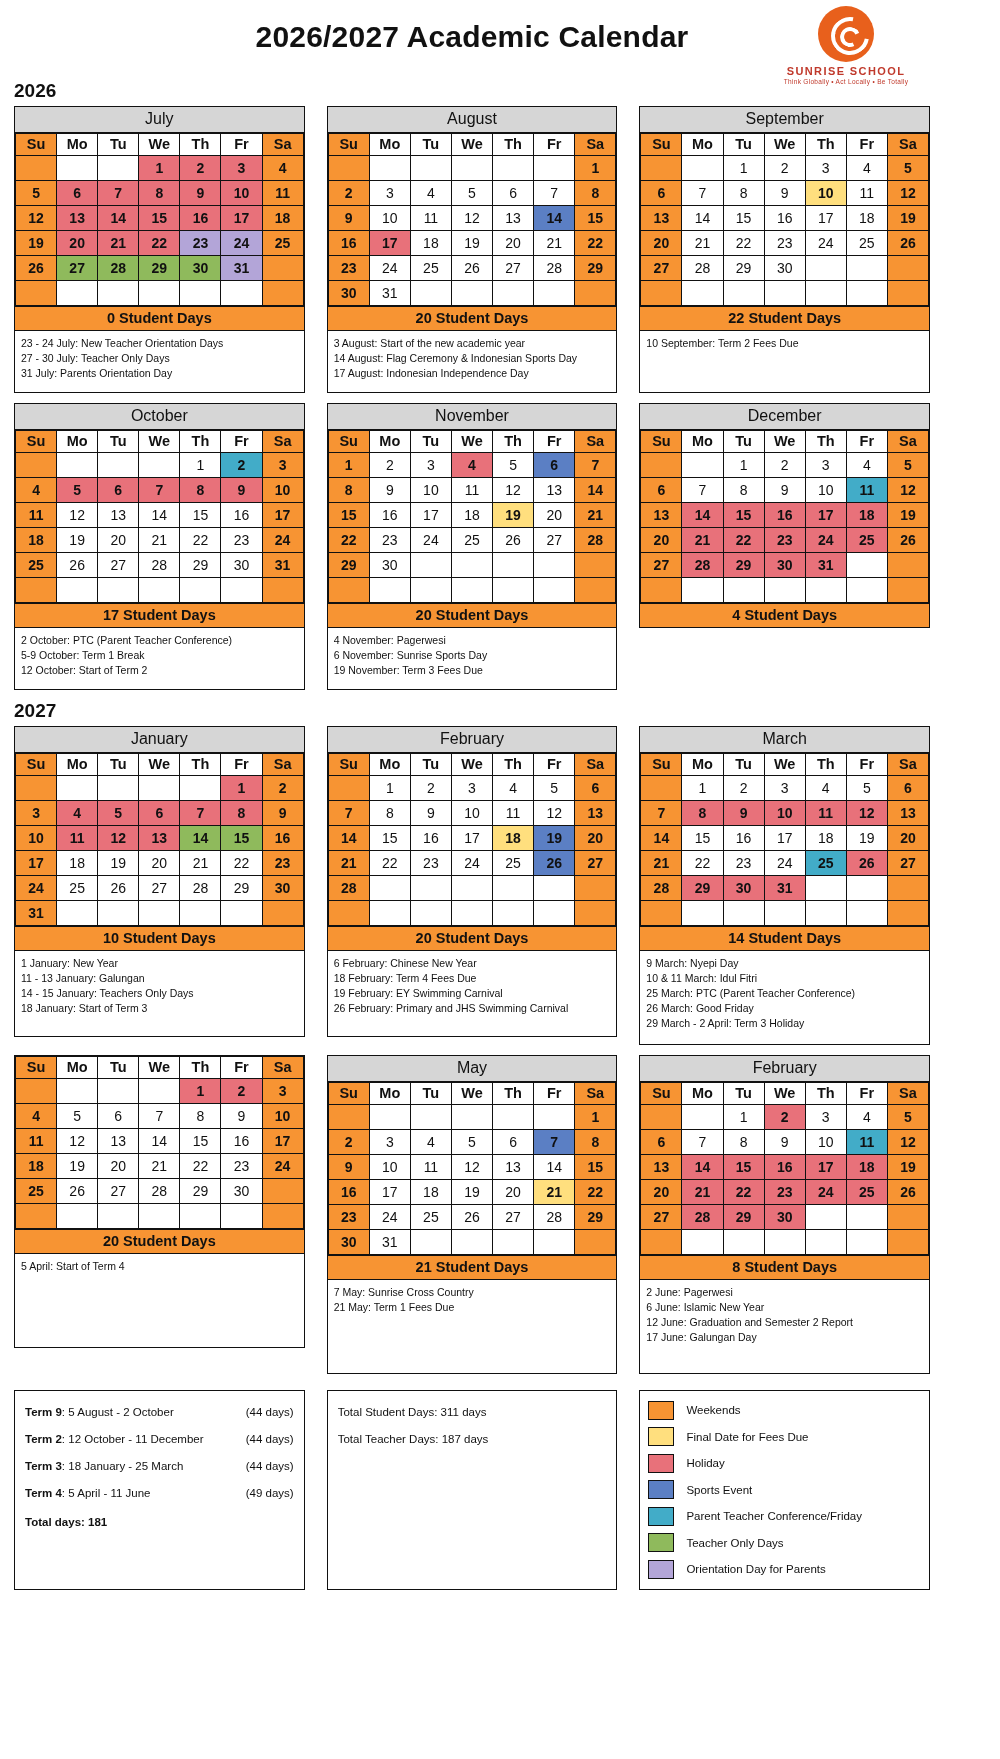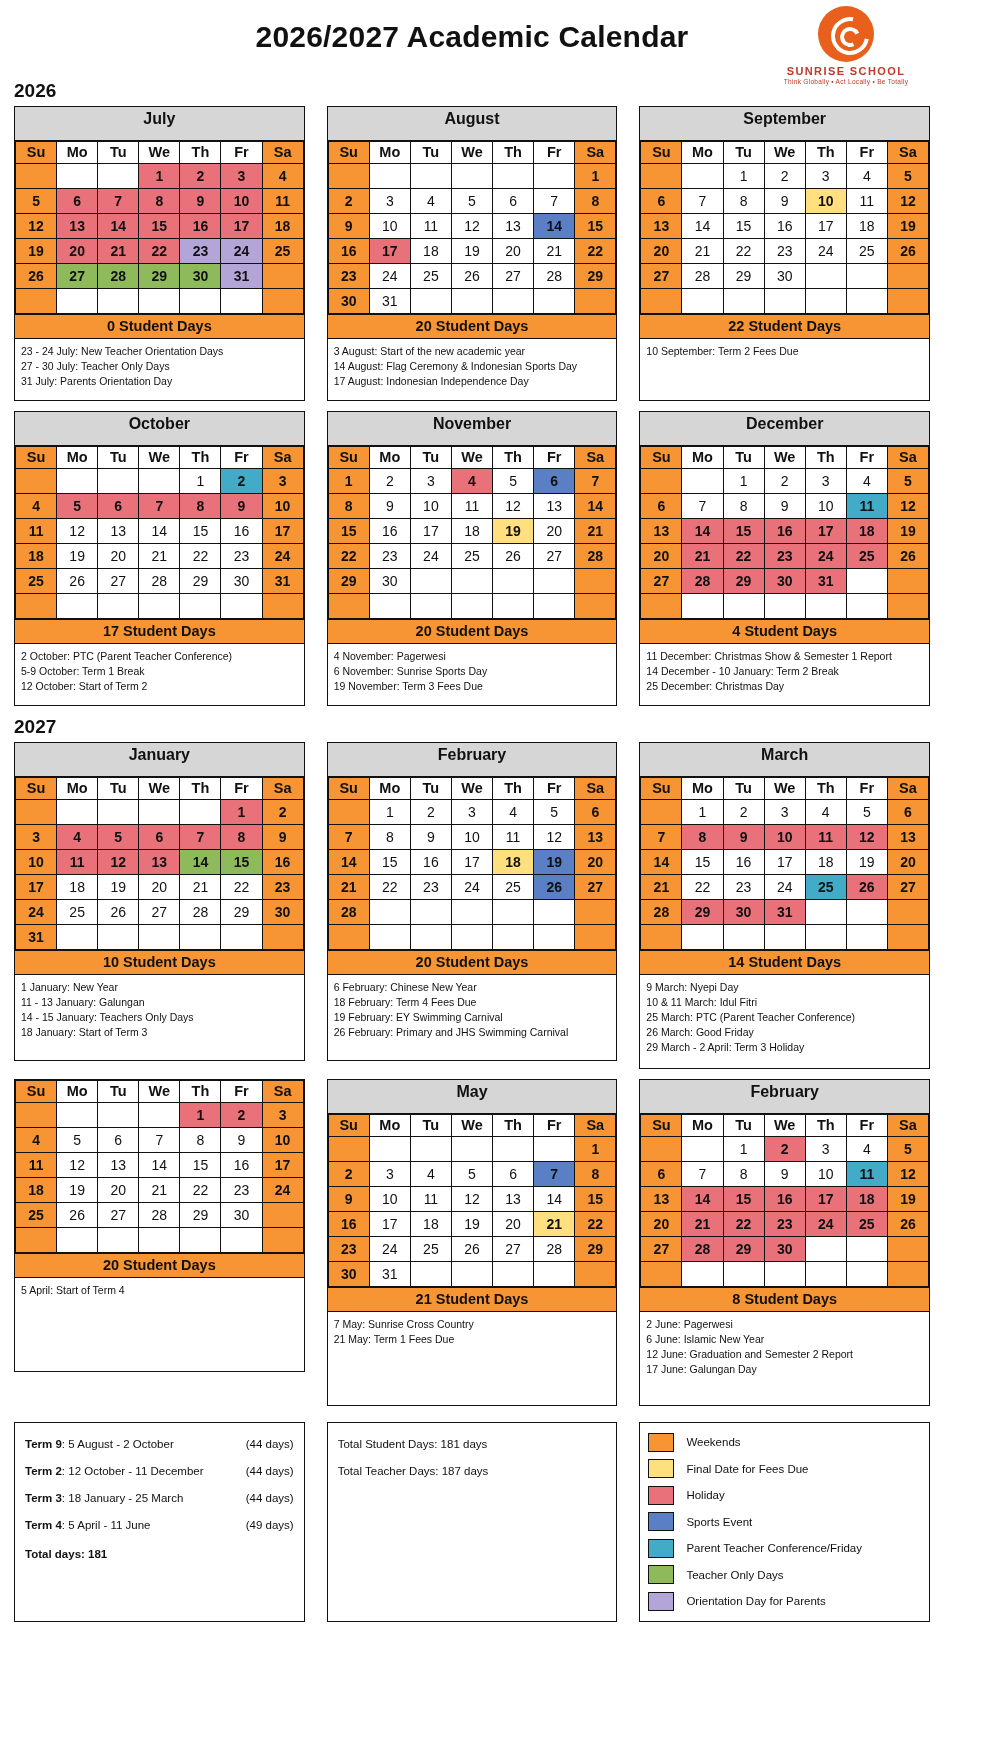--- a/index.html
+++ b/index.html
@@ -88,22 +88,22 @@
   .month {
     width: 298px;
     border: 1px solid #111;
     background: #fff;
   }
   .month-name {
     background: #d6d6d6;
     border-bottom: 1px solid #111;
     text-align: center;
     font-size: 16px;
-    font-weight: bold;
-    padding: 3px 0 12px 0;
+    font-weight: normal;
+    padding: 3px 0 4px 0;
   }
   table.cal {
     border-collapse: collapse;
     width: 100%;
     table-layout: fixed;
   }
   table.cal th {
     font-size: 14.5px;
     font-weight: bold;
     padding: 2px 0 3px 0;
@@ -641,25 +641,20 @@
               <td class="empty"></td>
               <td class="empty"></td>
               <td class="empty"></td>
               <td class="empty"></td>
               <td class="empty"></td>
               <td class="empty we"></td>
             </tr>
           </tbody>
         </table>
         <div class="student-days">4 Student Days</div>
-        <div class="notes ">
-          <div>11 December: Christmas Show &amp; Semester 1 Report</div>
-          <div>14 December - 10 January: Term 2 Break</div>
-          <div>25 December: Christmas Day</div>
-        </div>
       </div>
     </div>
 
   <div class="year-label">2027</div>
   <div class="months-row" id="row2">
       <div class="month">
         <div class="month-name">January</div>
         <table class="cal">
           <thead>
             <tr>
@@ -1145,21 +1140,21 @@
           <span class="tname"><b>Term 3</b>: 18 January - 25 March</span>
           <span>(44 days)</span>
         </div>
         <div>
           <span class="tname"><b>Term 4</b>: 5 April - 11 June</span>
           <span>(49 days)</span>
         </div>
         <div class="total-line">Total days: 181</div>
       </div>
     <div class="fbox totals" id="totals-box">
-        <div>Total Student Days: 181 days</div>
+        <div>Total Student Days: 311 days</div>
         <div>Total Teacher Days: 187 days</div>
       </div>
     <div class="legend" id="legend-box">
         <div class="legend-item">
           <span class="swatch" style="background: rgb(247, 148, 51);"></span>
           <span>Weekends</span>
         </div>
         <div class="legend-item">
           <span class="swatch" style="background: rgb(255, 223, 126);"></span>
           <span>Final Date for Fees Due</span>

